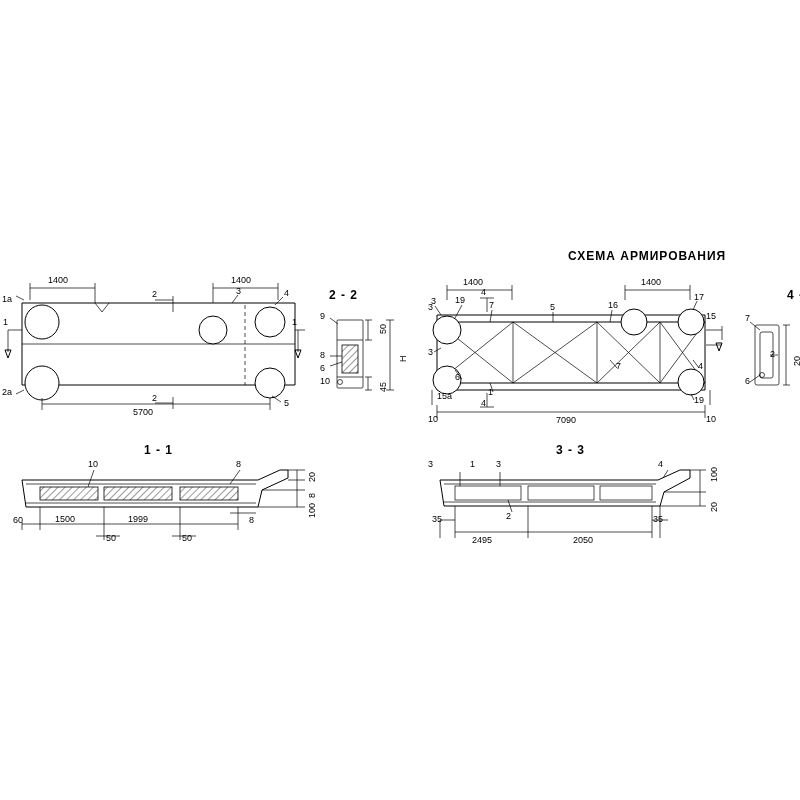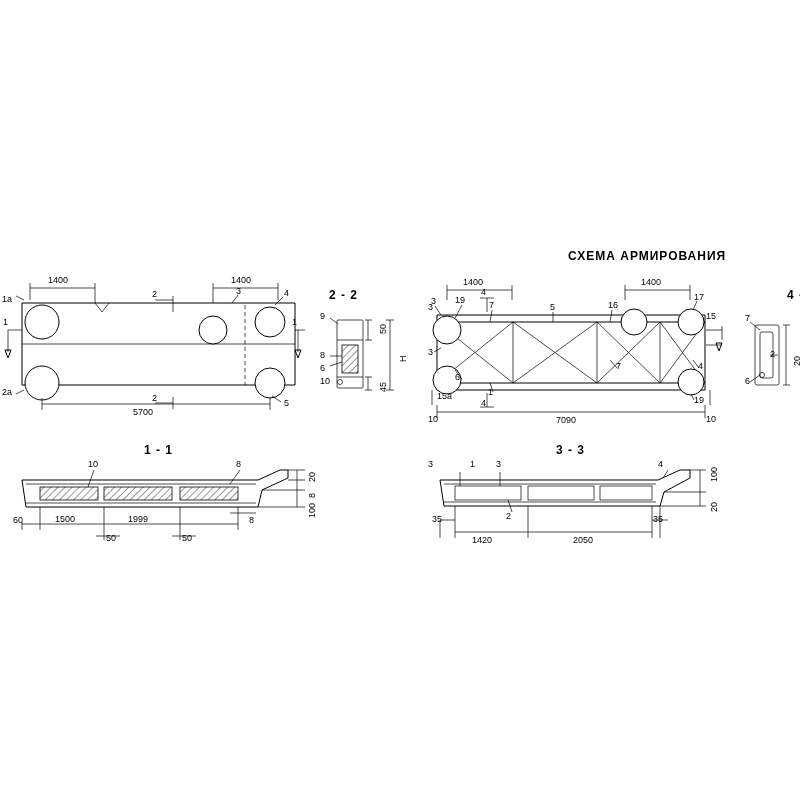--- a/index.html
+++ b/index.html
@@ -302,18 +302,18 @@
   <div class="num vert" style="left:308px;top:498px;transform:rotate(-90deg);">8</div>
   <div class="num vert" style="left:308px;top:518px;transform:rotate(-90deg);">100</div>
 
   <div class="num" style="left:428px;top:460px;">3</div>
   <div class="num" style="left:470px;top:460px;">1</div>
   <div class="num" style="left:496px;top:460px;">3</div>
   <div class="num" style="left:658px;top:460px;">4</div>
   <div class="num" style="left:506px;top:512px;">2</div>
   <div class="num" style="left:432px;top:515px;">35</div>
   <div class="num" style="left:653px;top:515px;">35</div>
-  <div class="num" style="left:472px;top:536px;">1420</div>
+  <div class="num" style="left:472px;top:536px;">2495</div>
   <div class="num" style="left:573px;top:536px;">2050</div>
   <div class="num vert" style="left:710px;top:482px;transform:rotate(-90deg);">100</div>
   <div class="num vert" style="left:710px;top:512px;transform:rotate(-90deg);">20</div>
 
 </div>
 
 </body></html>

